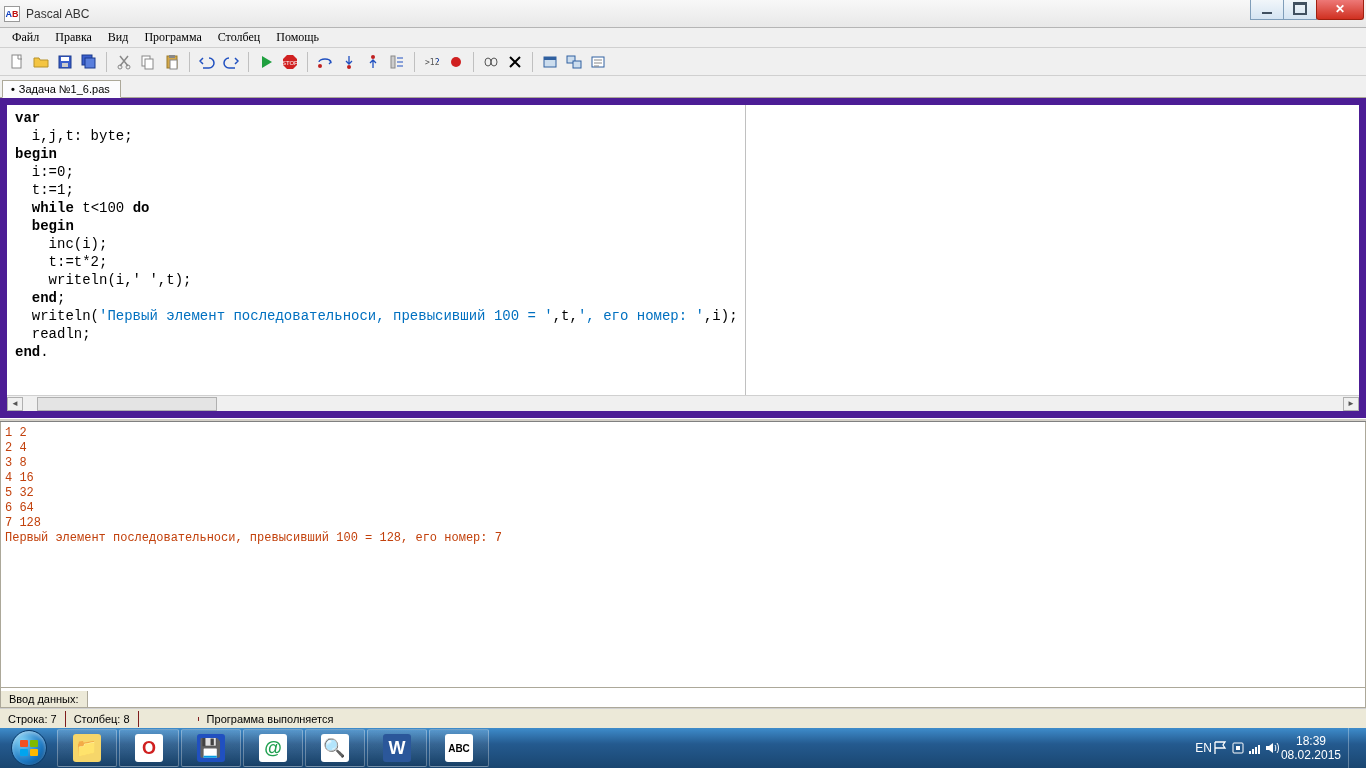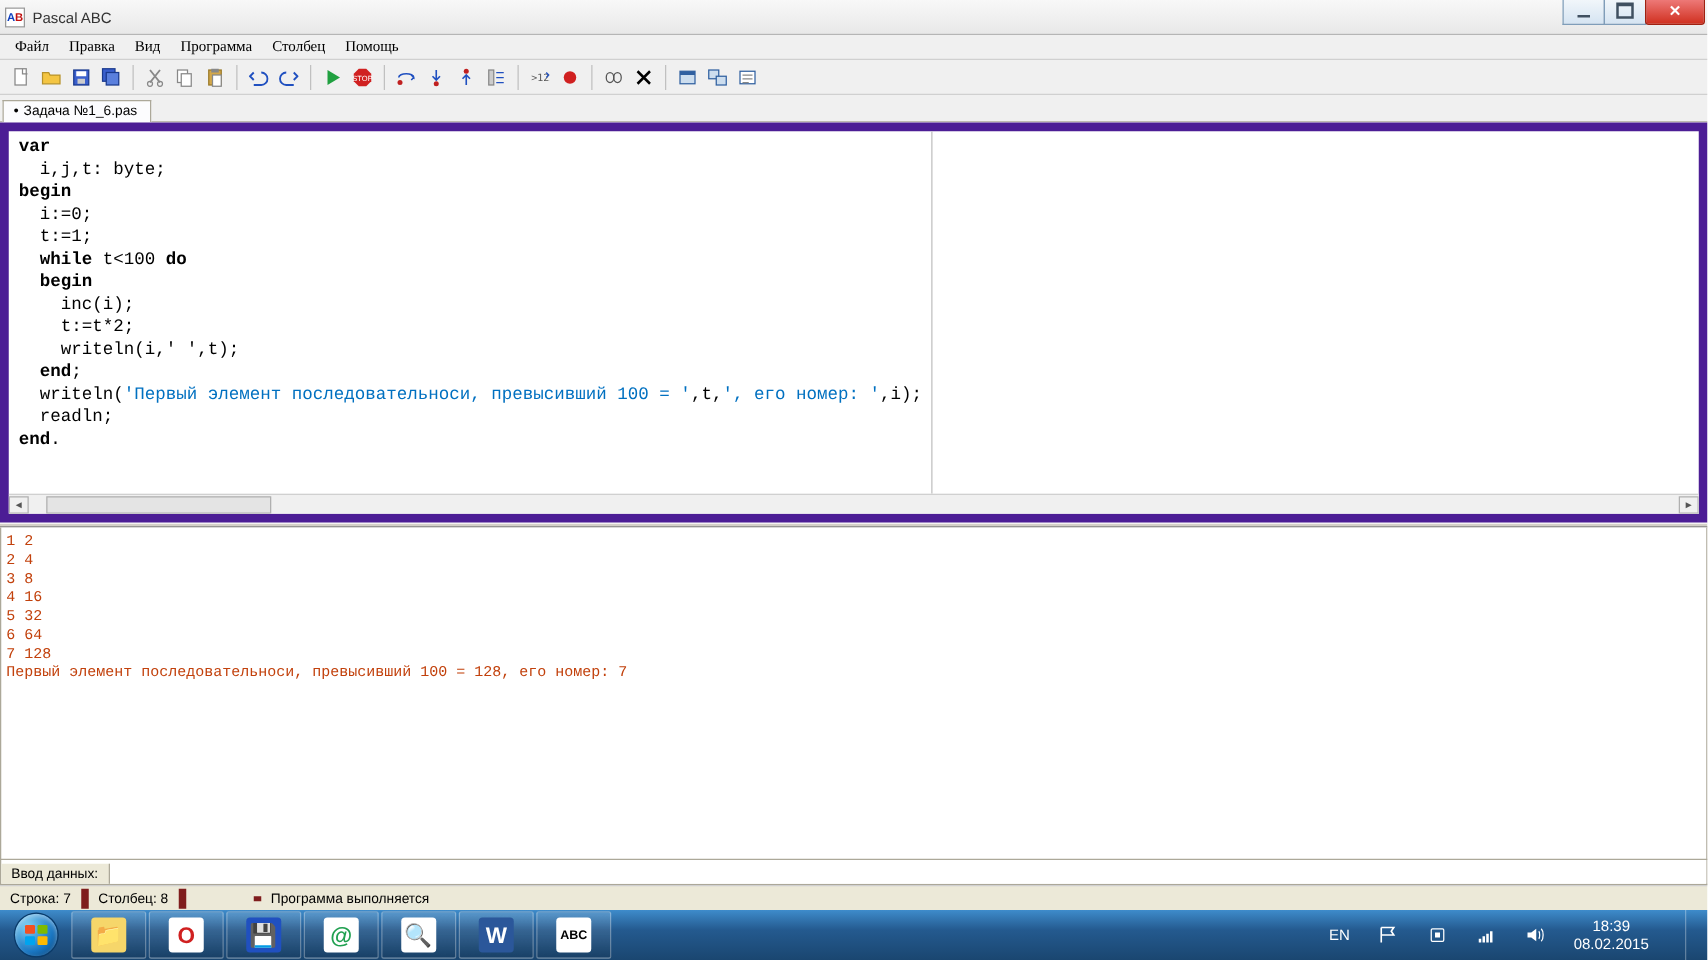--- a/index.html
+++ b/index.html
@@ -178,21 +178,21 @@
 .statusbar {
   height: 20px;
   background: #ece9d8;
   border-top: 1px solid #d0d0d0;
   display: flex;
   align-items: center;
   font-size: 11px;
 }
 .status-cell {
   padding: 2px 8px;
-  border-right: 6px solid #7f1d1d;
+  border-right: 1px solid #7f1d1d;
 }
 .status-cell.wide { flex: 1; border-right: none; }
 .taskbar {
   height: 40px;
   background: linear-gradient(#3e8ccb, #245a8f 40%, #1a4670);
   display: flex;
   align-items: center;
   padding: 0 2px;
   position: relative;
 }
@@ -213,21 +213,21 @@
   background: linear-gradient(rgba(255,255,255,.15), rgba(0,0,0,.1));
   border: 1px solid rgba(255,255,255,.3);
   border-radius: 2px;
   display: flex; align-items: center; justify-content: center;
 }
 .task-ico { width: 28px; height: 28px; border-radius: 3px; display: flex; align-items: center; justify-content: center; font-size: 18px; font-weight: bold; }
 .tray {
   position: absolute; right: 0; top: 0; bottom: 0;
   display: flex; align-items: center;
   padding-right: 8px;
-  gap: 23px;
+  gap: 1px;
   color: #fff;
   font-size: 11px;
 }
 .tray .lang { font-size: 12px; }
 .tray .clock { text-align: center; line-height: 14px; font-size: 12px; }
 .tray-ico { width: 16px; height: 16px; }
 .show-desktop { width: 10px; height: 40px; border-left: 1px solid rgba(255,255,255,.3); margin-left: 6px; }
 </style>
 </head>
 <body>

